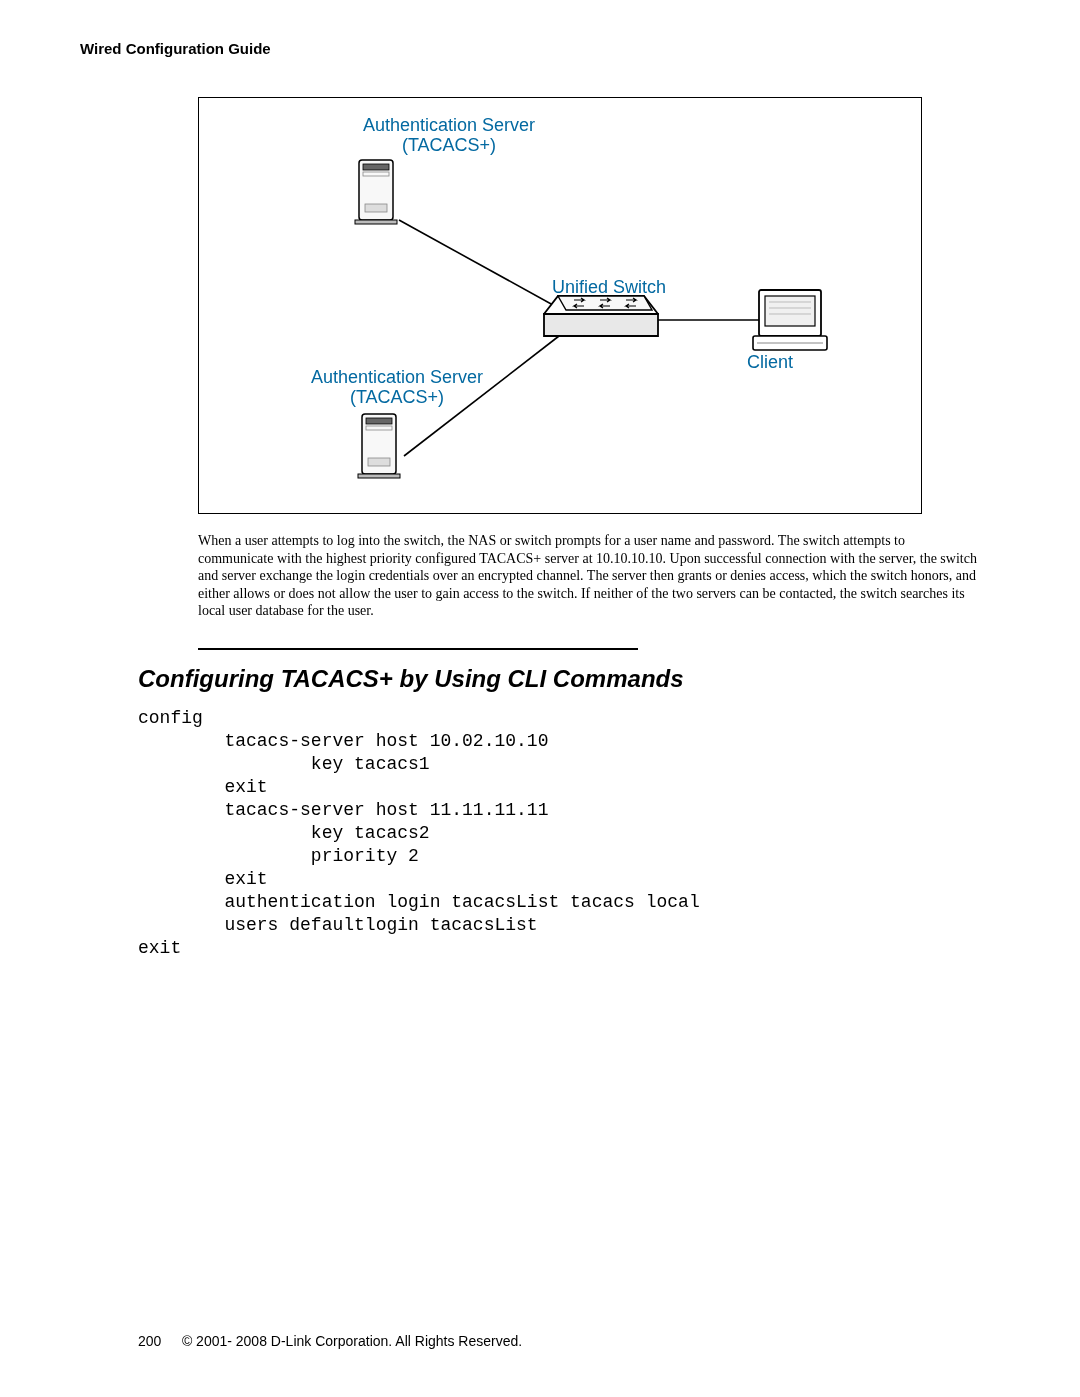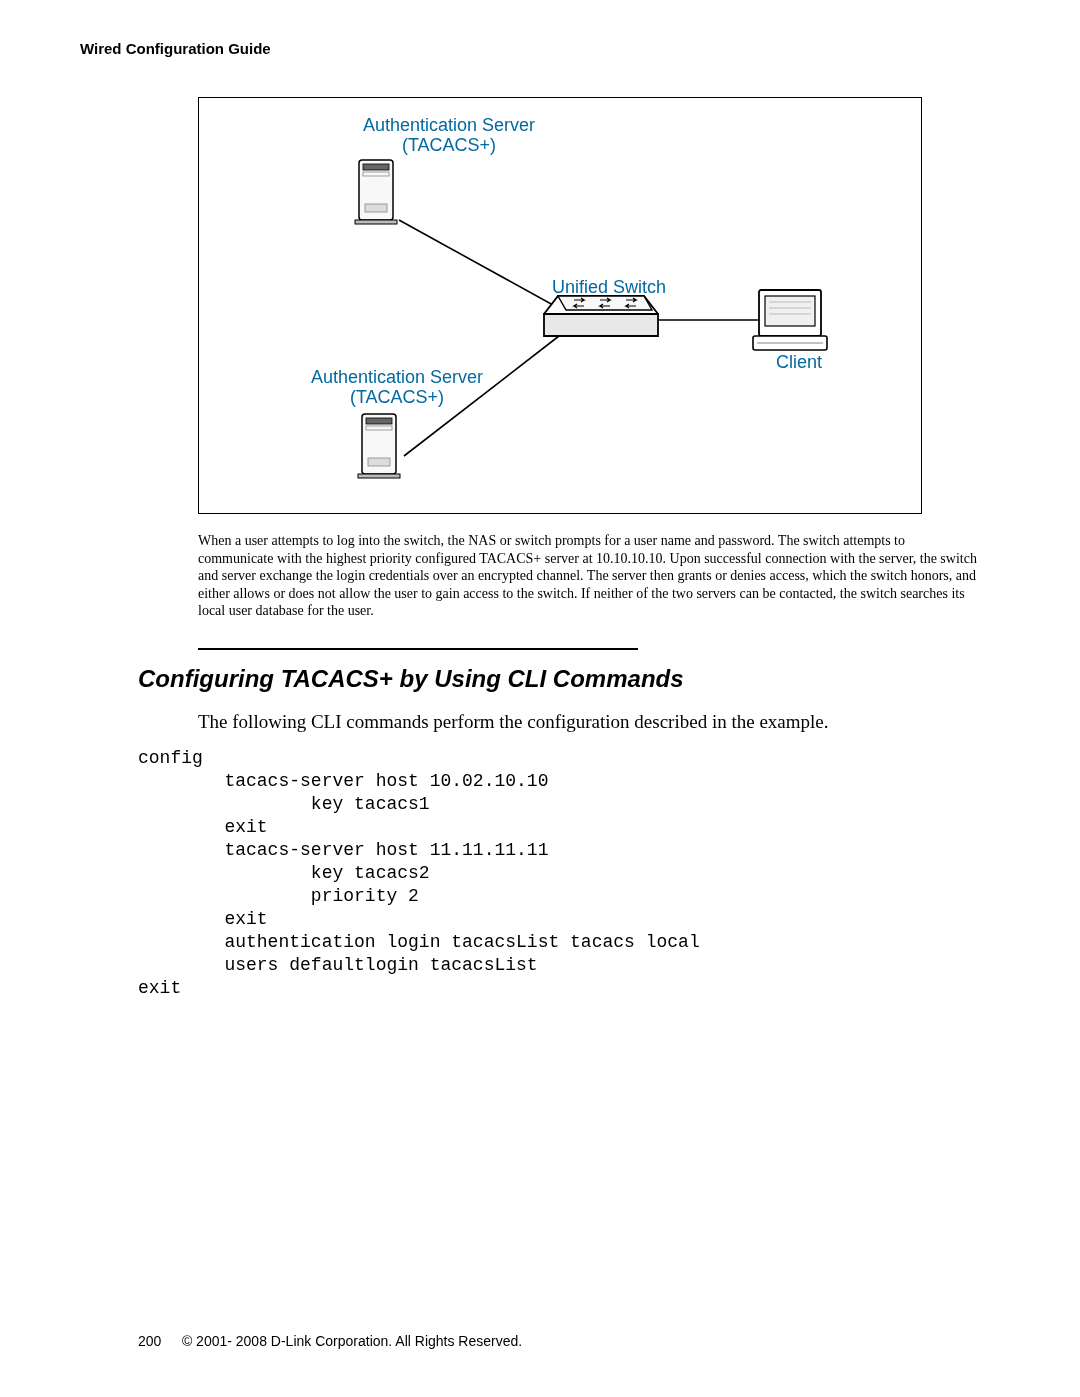--- a/index.html
+++ b/index.html
@@ -109,21 +109,21 @@
 
     <div class="figbox">
 
       <div class="label" style="left:130px; top:18px; width:240px;">
         <div>Authentication Server</div>
         <div>(TACACS+)</div>
       </div>
 
       <div class="label" style="left:330px; top:163px; width:160px;margin-top:17px;">Unified Switch</div>
 
-      <div class="label" style="left:560px; top:255px; width:80px;">Client</div>
+      <div class="label" style="left:531px; top:255px; width:80px;">Client</div>
 
       <div class="label" style="left:78px; top:270px; width:240px;">
         <div>Authentication Server</div>
         <div>(TACACS+)</div>
       </div>
 
       <svg width="722" height="415" style="position:absolute;left:0;top:0;">
 
         <line x1="200" y1="122" x2="363" y2="212" stroke="#000" stroke-width="1.6"></line>
         <line x1="205" y1="358" x2="360" y2="238" stroke="#000" stroke-width="1.6"></line>
@@ -170,21 +170,20 @@
           <rect x="-4" y="60" width="42" height="4" fill="#bbb" stroke="#000" stroke-width="1"></rect>
         </g>
       </svg>
     </div>
 
     <div class="paragraph">When a user attempts to log into the switch, the NAS or switch prompts for a user name and password. The switch attempts to communicate with the highest priority configured TACACS+ server at 10.10.10.10. Upon successful connection with the server, the switch and server exchange the login credentials over an encrypted channel. The server then grants or denies access, which the switch honors, and either allows or does not allow the user to gain access to the switch. If neither of the two servers can be contacted, the switch searches its local user database for the user.</div>
 
     <hr class="hrule">
     <div class="h2">Configuring TACACS+ by Using CLI Commands</div>
 
-    <div class="intro">The following CLI commands perform the configuration described in the example.</div>
 
     <div class="code">config
         tacacs-server host 10.02.10.10
                 key tacacs1
         exit
         tacacs-server host 11.11.11.11
                 key tacacs2
                 priority 2
         exit
         authentication login tacacsList tacacs local

